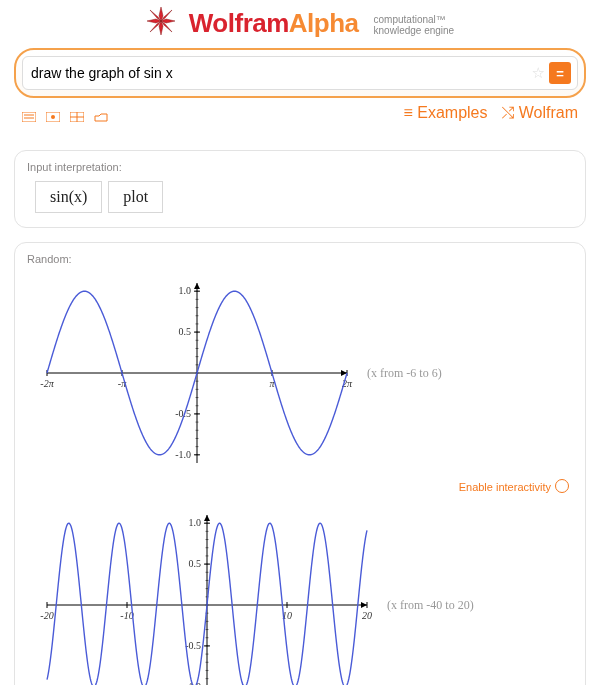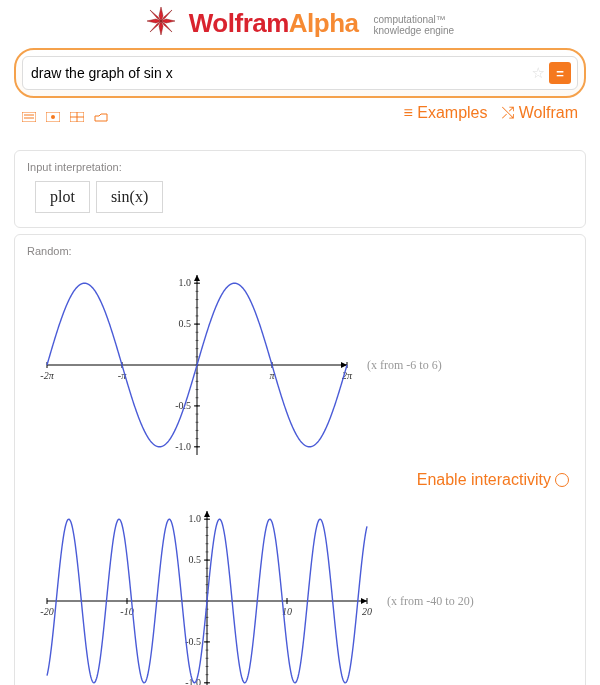--- a/index.html
+++ b/index.html
@@ -95,24 +95,24 @@
   margin-left: 14px;
   cursor: pointer;
 }
 .ex-link::before { content: "≡ "; }
 .rnd-link::before { content: "⤭ "; }
 .content {
   margin: 18px 14px 0 14px;
 }
 .panel {
   border: 1px solid #e3e3e3;
-  border-radius: 6px;
+  border-radius: 12px;
   background: #fff;
   padding: 10px 12px 14px 12px;
-  margin-bottom: 6px;
+  margin-bottom: 14px;
   position: relative;
 }
 .panel-title {
   font-size: 11px;
   color: #8a8787;
   margin-bottom: 8px;
 }
 .interp-boxes {
   display: flex;
   gap: 6px;
@@ -127,21 +127,21 @@
 }
 svg.chart { display: block; }
 .chart-caption {
   font-size: 12px;
   color: #999;
   font-family: "Times New Roman", serif;
 }
 .interactivity-link {
   text-align: right;
   color: #f5791f;
-  font-size: 16px;
+  font-size: 11px;
   margin: 6px 4px 12px 0;
   cursor: pointer;
 }
 .interactivity-link .ref-icon {
   display:inline-block;
   width:12px;height:12px;border:1.5px solid #f5791f;border-radius:50%;
   position:relative;margin-left:4px;vertical-align:-2px;
 }
 </style>
 </head>
@@ -207,22 +207,22 @@
   <div class="spacer"></div>
   <span class="ex-link">Examples</span>
   <span class="rnd-link">Wolfram</span>
 </div>
 
 <div class="content">
 
   <div class="panel">
     <div class="panel-title">Input interpretation:</div>
     <div class="interp-boxes">
+      <div class="interp-box"><span style="font-style:normal">sin(x)</span></div>
       <div class="interp-box">plot</div>
-      <div class="interp-box"><span style="font-style:normal">sin(x)</span></div>
     </div>
   </div>
 
   <div class="panel">
     <div class="panel-title">Random:</div>
 
     <div style="display:flex;align-items:center;">
       <svg id="chart1" class="chart" width="340" height="200">
             <line x1="20" y1="100" x2="320" y2="100" stroke="#000" stroke-width="1"></line>
             <line x1="170" y1="190" x2="170" y2="10" stroke="#000" stroke-width="1"></line>

